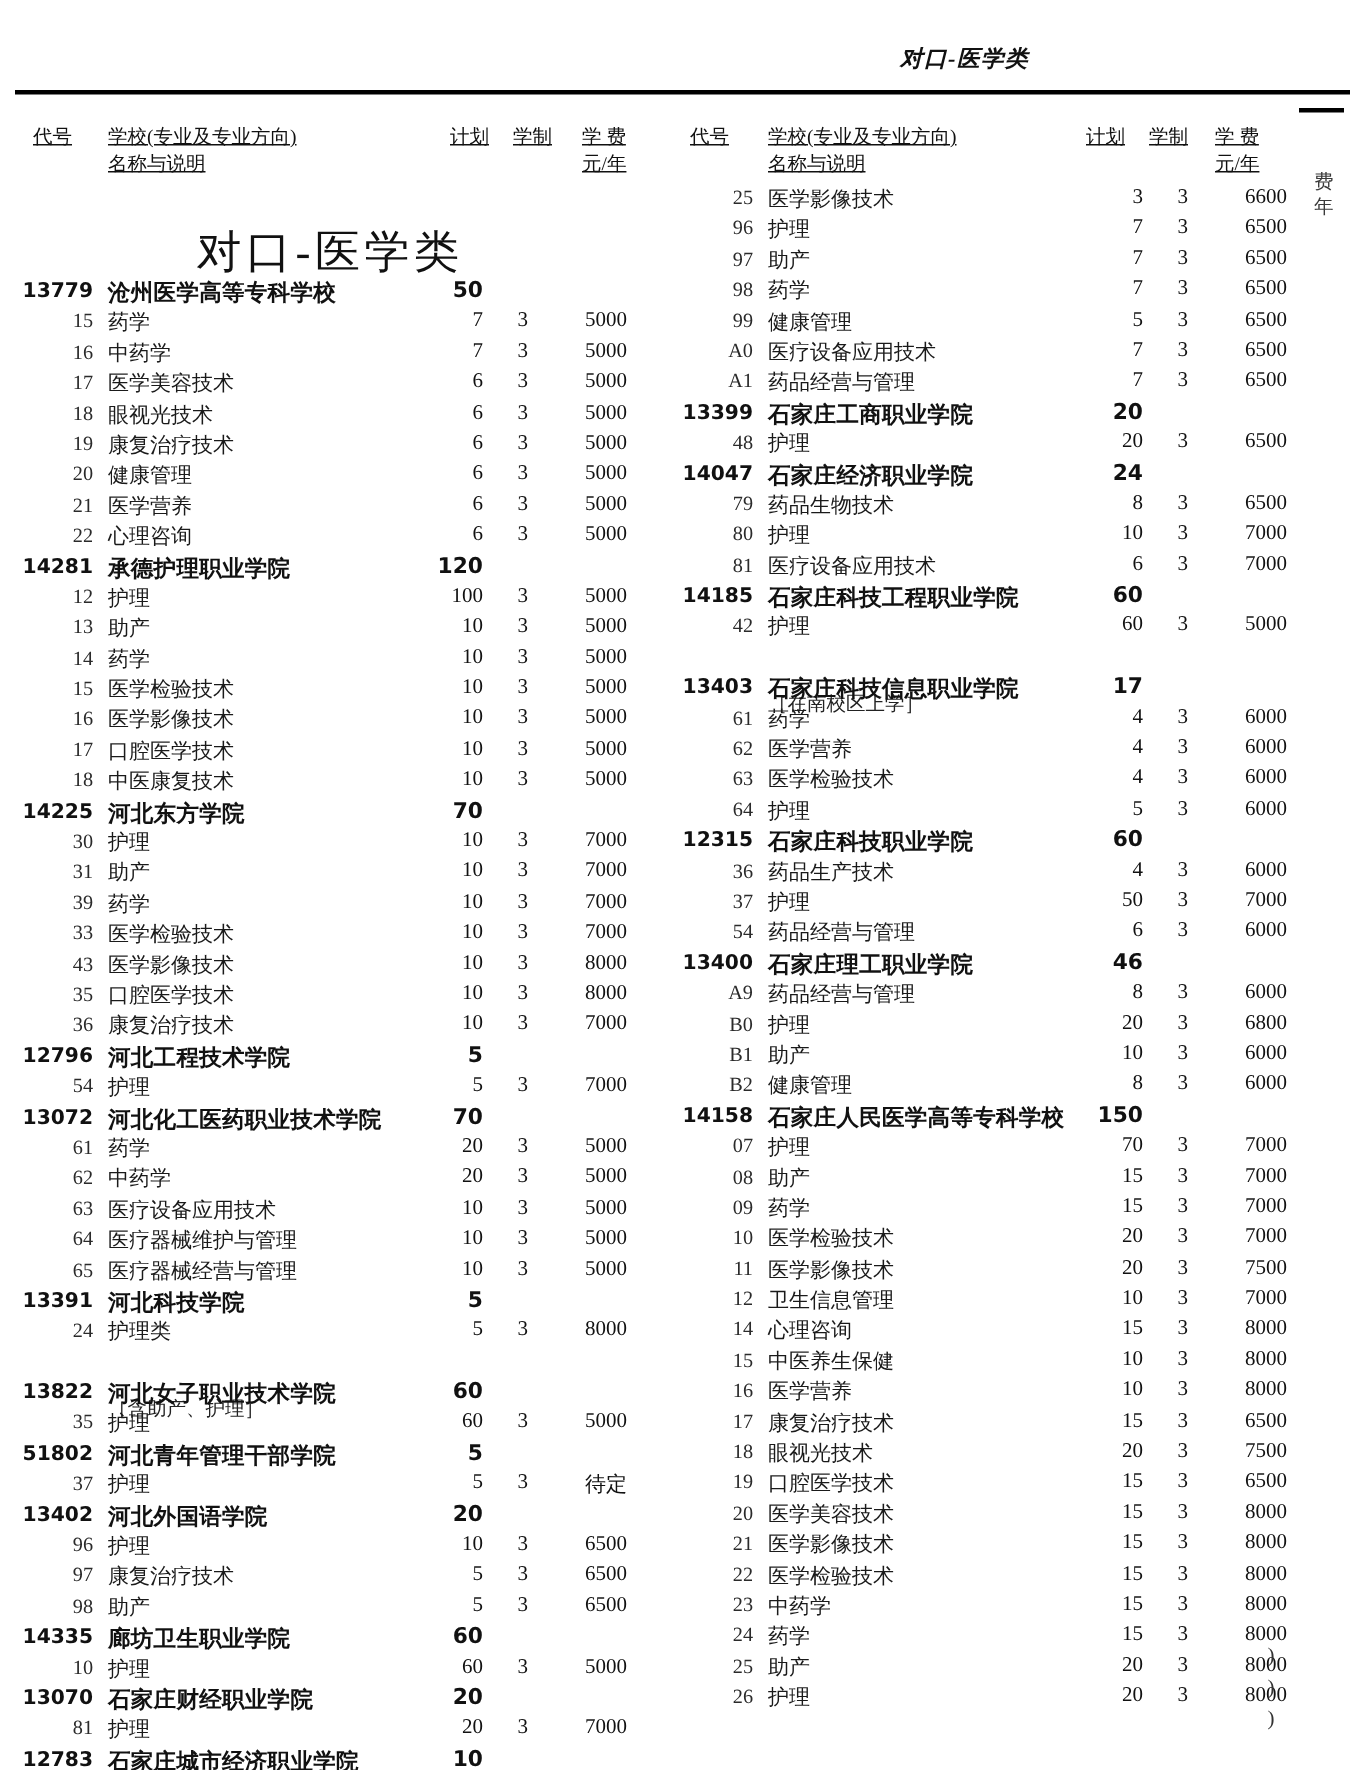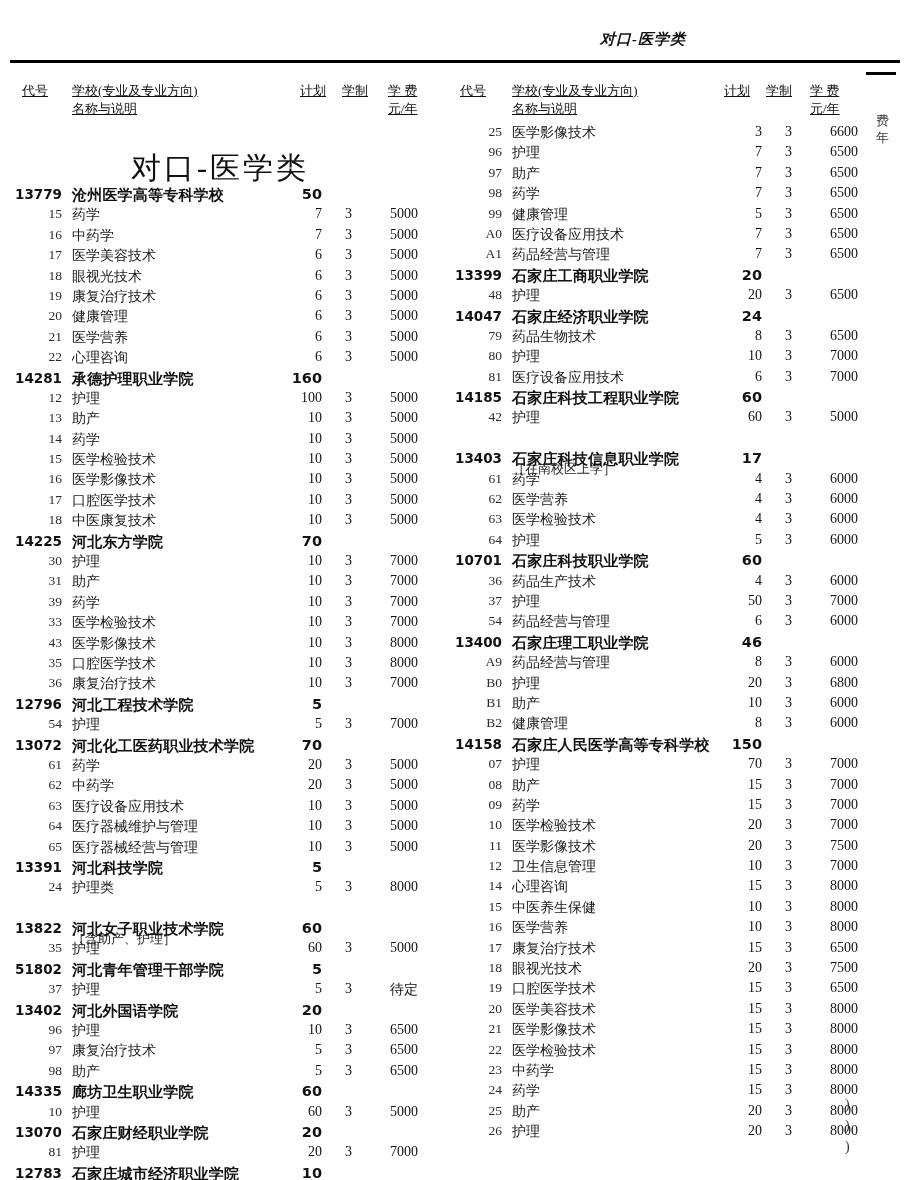--- a/index.html
+++ b/index.html
@@ -276,21 +276,21 @@
       <div class="row major">
         <span class="c-code">22</span>
         <span class="c-name">心理咨询</span>
         <span class="c-plan">6</span>
         <span class="c-len">3</span>
         <span class="c-fee">5000</span>
       </div>
       <div class="row school">
         <span class="c-code">14281</span>
         <span class="c-name">承德护理职业学院</span>
-        <span class="c-plan">160</span>
+        <span class="c-plan">120</span>
       </div>
       <div class="row major">
         <span class="c-code">12</span>
         <span class="c-name">护理</span>
         <span class="c-plan">100</span>
         <span class="c-len">3</span>
         <span class="c-fee">5000</span>
       </div>
       <div class="row major">
         <span class="c-code">13</span>
@@ -668,21 +668,21 @@
         <span class="c-fee">6000</span>
       </div>
       <div class="row major">
         <span class="c-code">64</span>
         <span class="c-name">护理</span>
         <span class="c-plan">5</span>
         <span class="c-len">3</span>
         <span class="c-fee">6000</span>
       </div>
       <div class="row school">
-        <span class="c-code">10701</span>
+        <span class="c-code">12315</span>
         <span class="c-name">石家庄科技职业学院</span>
         <span class="c-plan">60</span>
       </div>
       <div class="row major">
         <span class="c-code">36</span>
         <span class="c-name">药品生产技术</span>
         <span class="c-plan">4</span>
         <span class="c-len">3</span>
         <span class="c-fee">6000</span>
       </div>

